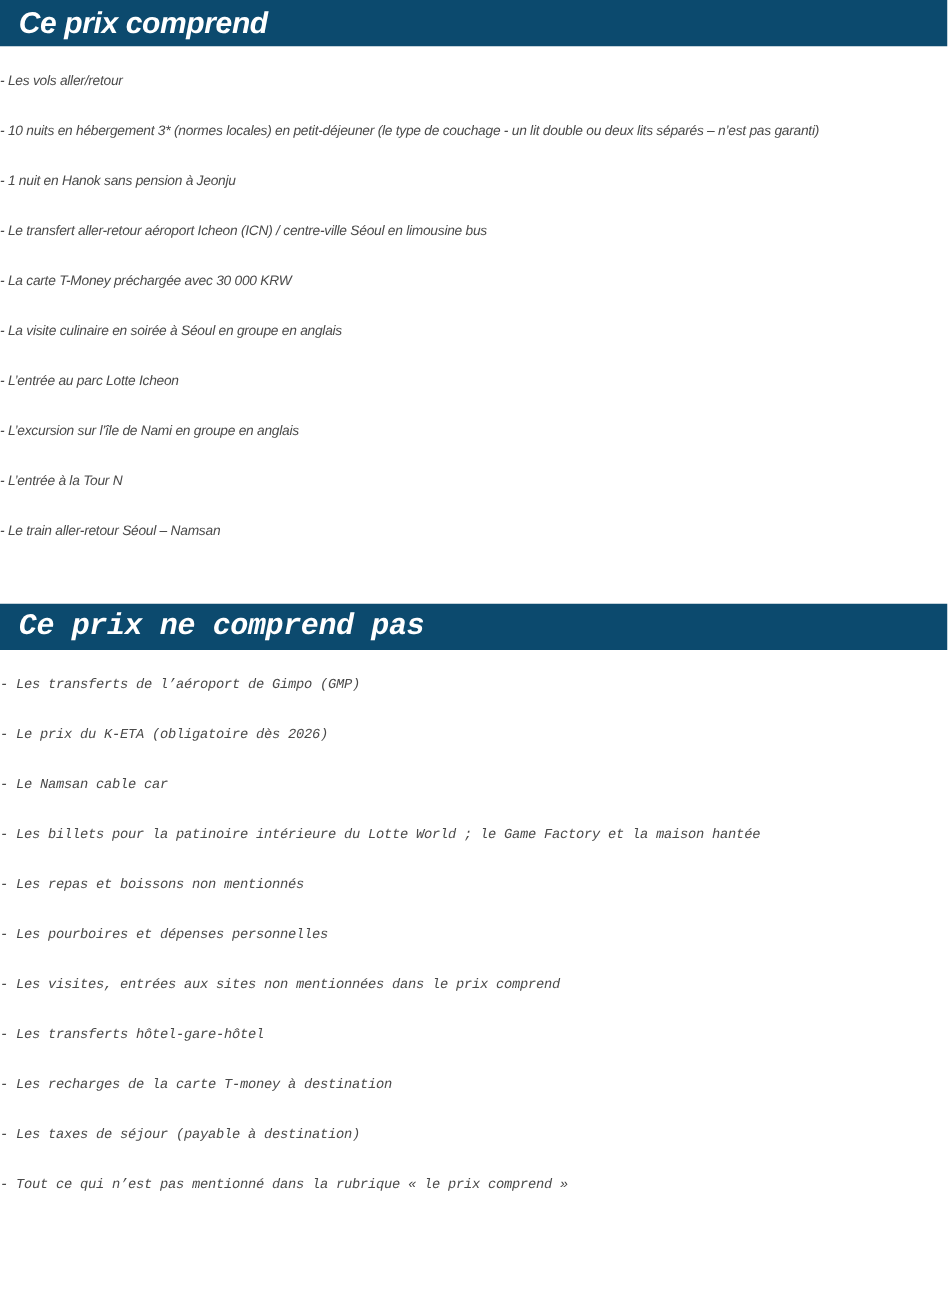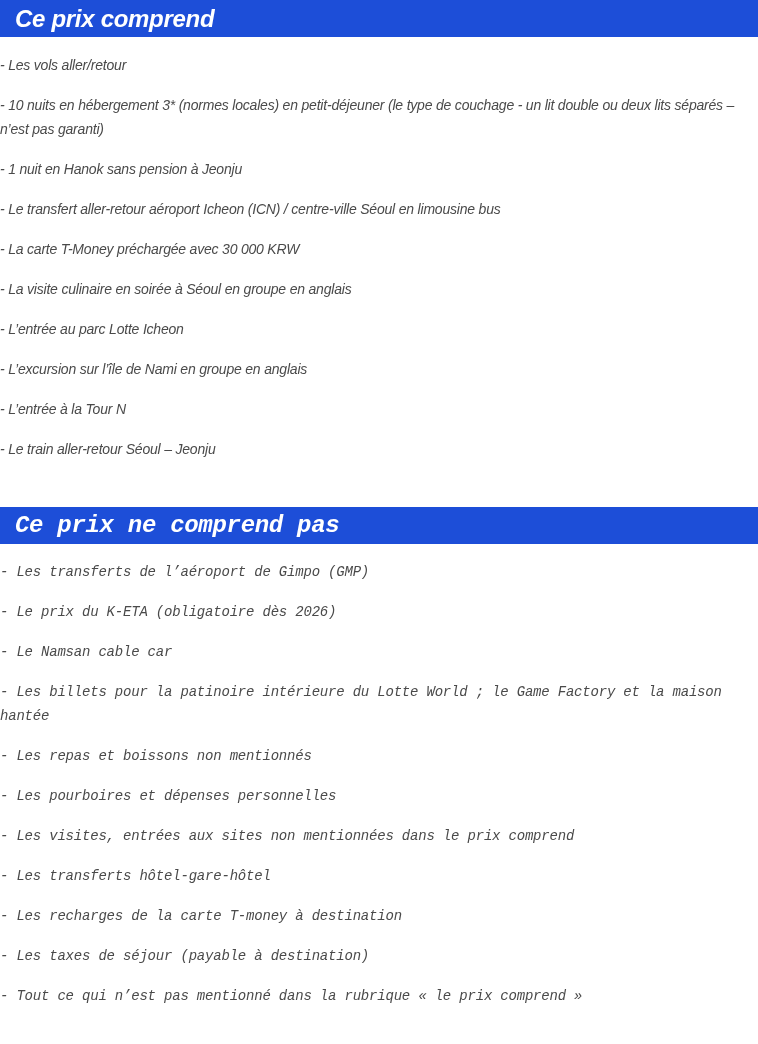--- a/index.html
+++ b/index.html
@@ -8,21 +8,21 @@
       background: #ffffff;
     }
     body {
       width: 758px;
       height: 1044px;
       overflow: hidden;
       font-family: "Liberation Sans", "DejaVu Sans", sans-serif;
       color: #4a4a4a;
     }
     .section-header {
-      background: #1d4ed8;
+      background: #0c4a6e;
       height: 37px;
       box-sizing: border-box;
       padding-left: 15px;
       display: flex;
       align-items: center;
     }
     .section-title {
       color: #ffffff;
       font-style: italic;
       font-weight: bold;
@@ -31,21 +31,21 @@
       margin: 0;
       line-height: 37px;
     }
     .item-list {
       list-style: none;
       margin: 0;
       padding: 0;
     }
     .item {
       font-style: italic;
-      font-size: 14px;
+      font-size: 11px;
       line-height: 24px;
       color: #4a4a4a;
       letter-spacing: -0.2px;
       margin: 0 0 16px 0;
       padding: 0;
     }
     #section-included .item-list { padding-top: 16px; }
     #section-excluded { margin-top: 46px; font-family: Liberation Mono, monospace; }
     #section-excluded .item-list { padding-top: 16px; }
   </style>
@@ -59,21 +59,21 @@
   <ul class="item-list">
     <li class="item">- Les vols aller/retour</li>
     <li class="item">- 10 nuits en hébergement 3* (normes locales) en petit-déjeuner (le type de couchage - un lit double ou deux lits séparés – n’est pas garanti)</li>
     <li class="item">- 1 nuit en Hanok sans pension à Jeonju</li>
     <li class="item">- Le transfert aller-retour aéroport Icheon (ICN) / centre-ville Séoul en limousine bus</li>
     <li class="item">- La carte T-Money préchargée avec 30 000 KRW</li>
     <li class="item">- La visite culinaire en soirée à Séoul en groupe en anglais</li>
     <li class="item">- L’entrée au parc Lotte Icheon</li>
     <li class="item">- L’excursion sur l’île de Nami en groupe en anglais</li>
     <li class="item">- L’entrée à la Tour N</li>
-    <li class="item">- Le train aller-retour Séoul – Jeonju</li>
+    <li class="item">- Le train aller-retour Séoul – Namsan</li>
   </ul>
 </section>
 
 <section id="section-excluded">
   <div class="section-header">
     <h2 class="section-title">Ce prix ne comprend pas</h2>
   </div>
   <ul class="item-list">
     <li class="item">- Les transferts de l’aéroport de Gimpo (GMP)</li>
     <li class="item">- Le prix du K-ETA (obligatoire dès 2026)</li>

